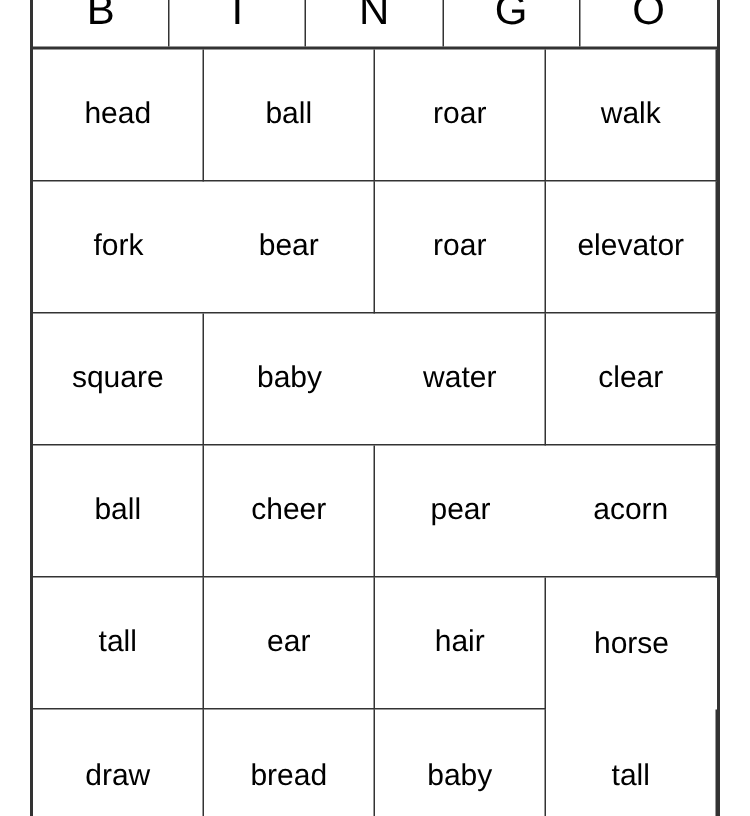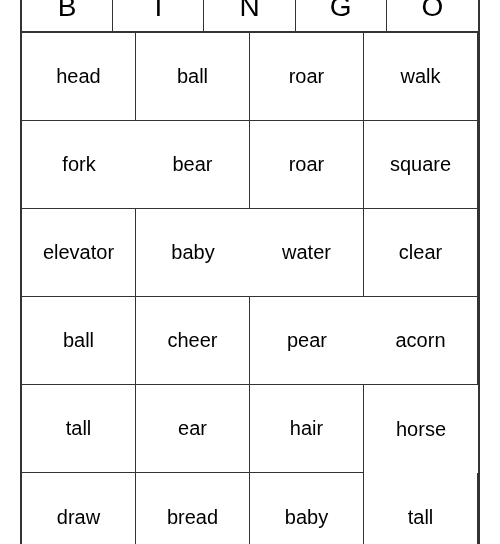--- a/index.html
+++ b/index.html
@@ -79,22 +79,22 @@
       <div class="header-cell">O</div>
     </div>
   <div class="bingo-grid">
   <div class="bingo-cell">head</div>
       <div class="bingo-cell">ball</div>
       <div class="bingo-cell">roar</div>
       <div class="bingo-cell">walk</div>
       <div class="bingo-cell">fork</div>
       <div class="bingo-cell">bear</div>
       <div class="bingo-cell">roar</div>
+      <div class="bingo-cell">elevator</div>
       <div class="bingo-cell">square</div>
-      <div class="bingo-cell">elevator</div>
       <div class="bingo-cell">baby</div>
       <div class="bingo-cell">water</div>
       <div class="bingo-cell">clear</div>
       <div class="bingo-cell">ball</div>
       <div class="bingo-cell">cheer</div>
       <div class="bingo-cell">pear</div>
       <div class="bingo-cell">acorn</div>
       <div class="bingo-cell">tall</div>
       <div class="bingo-cell">ear</div>
       <div class="bingo-cell">hair</div>

